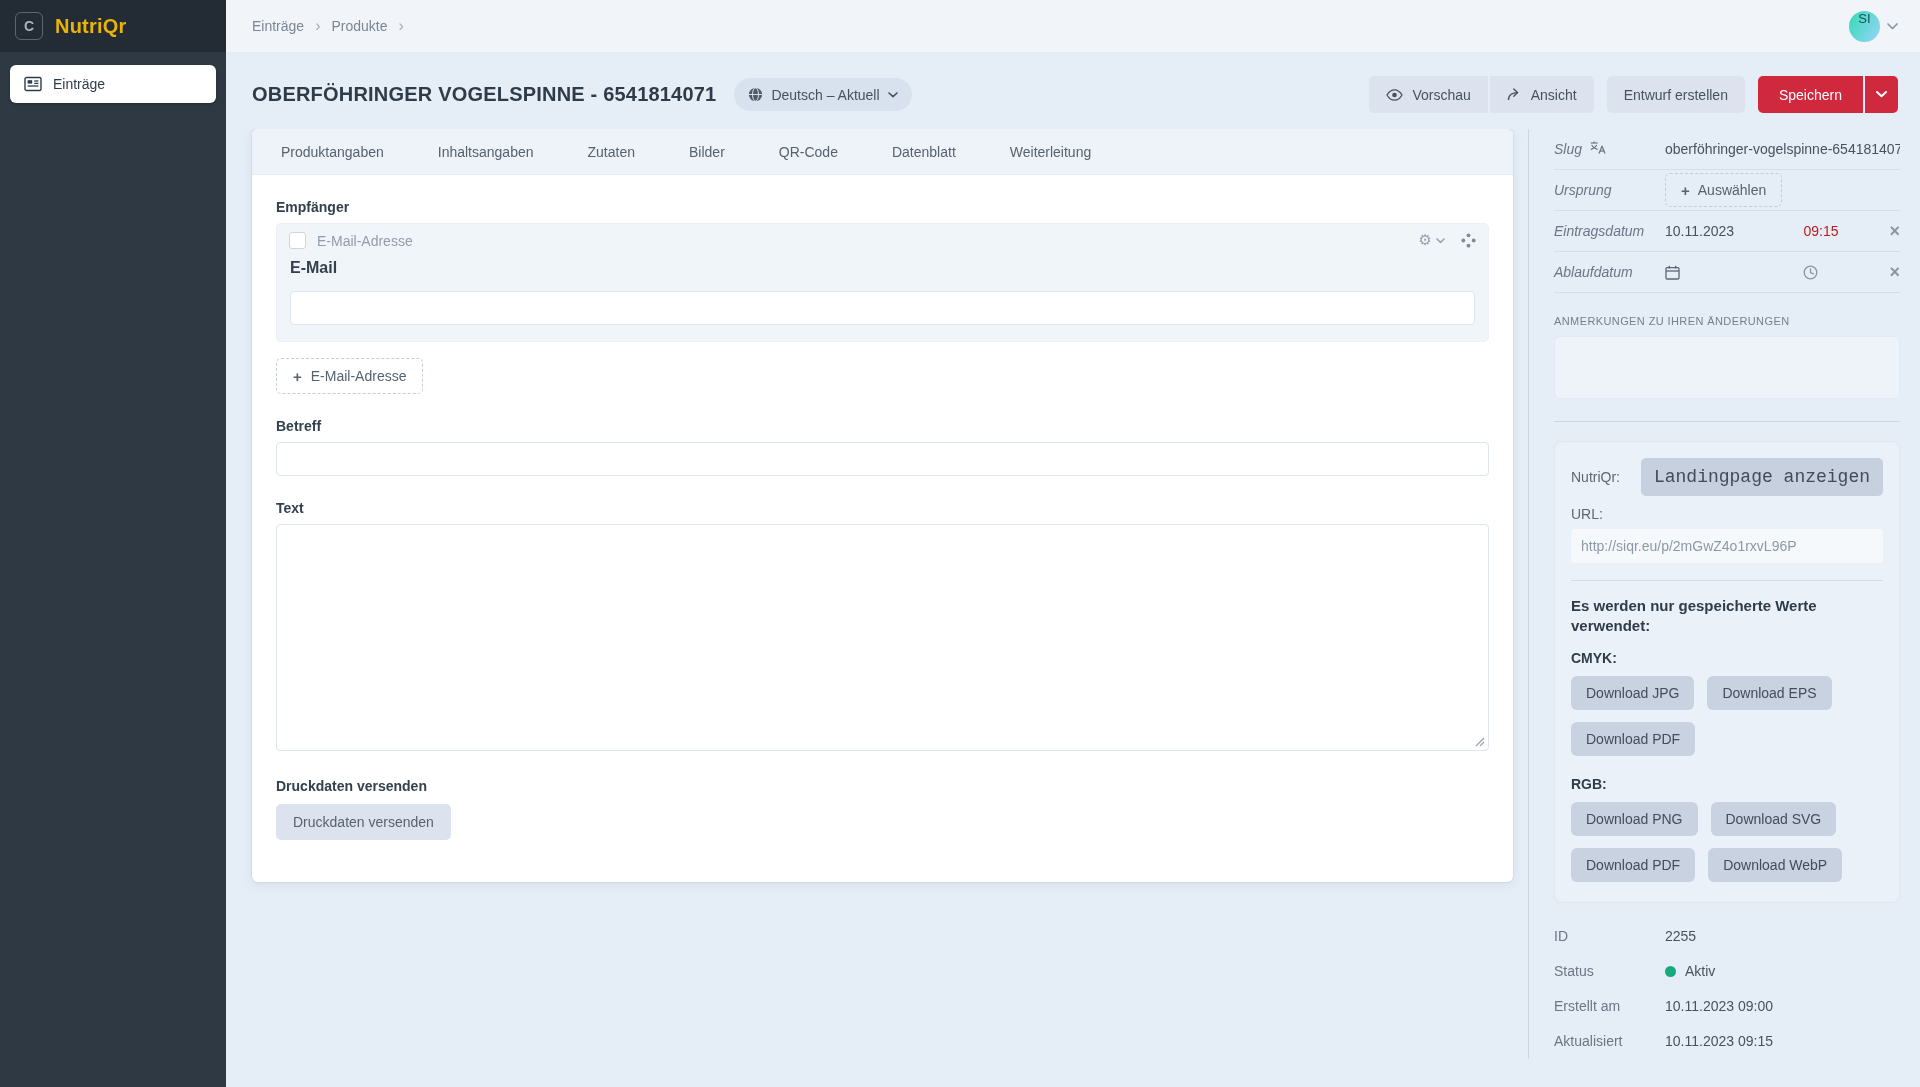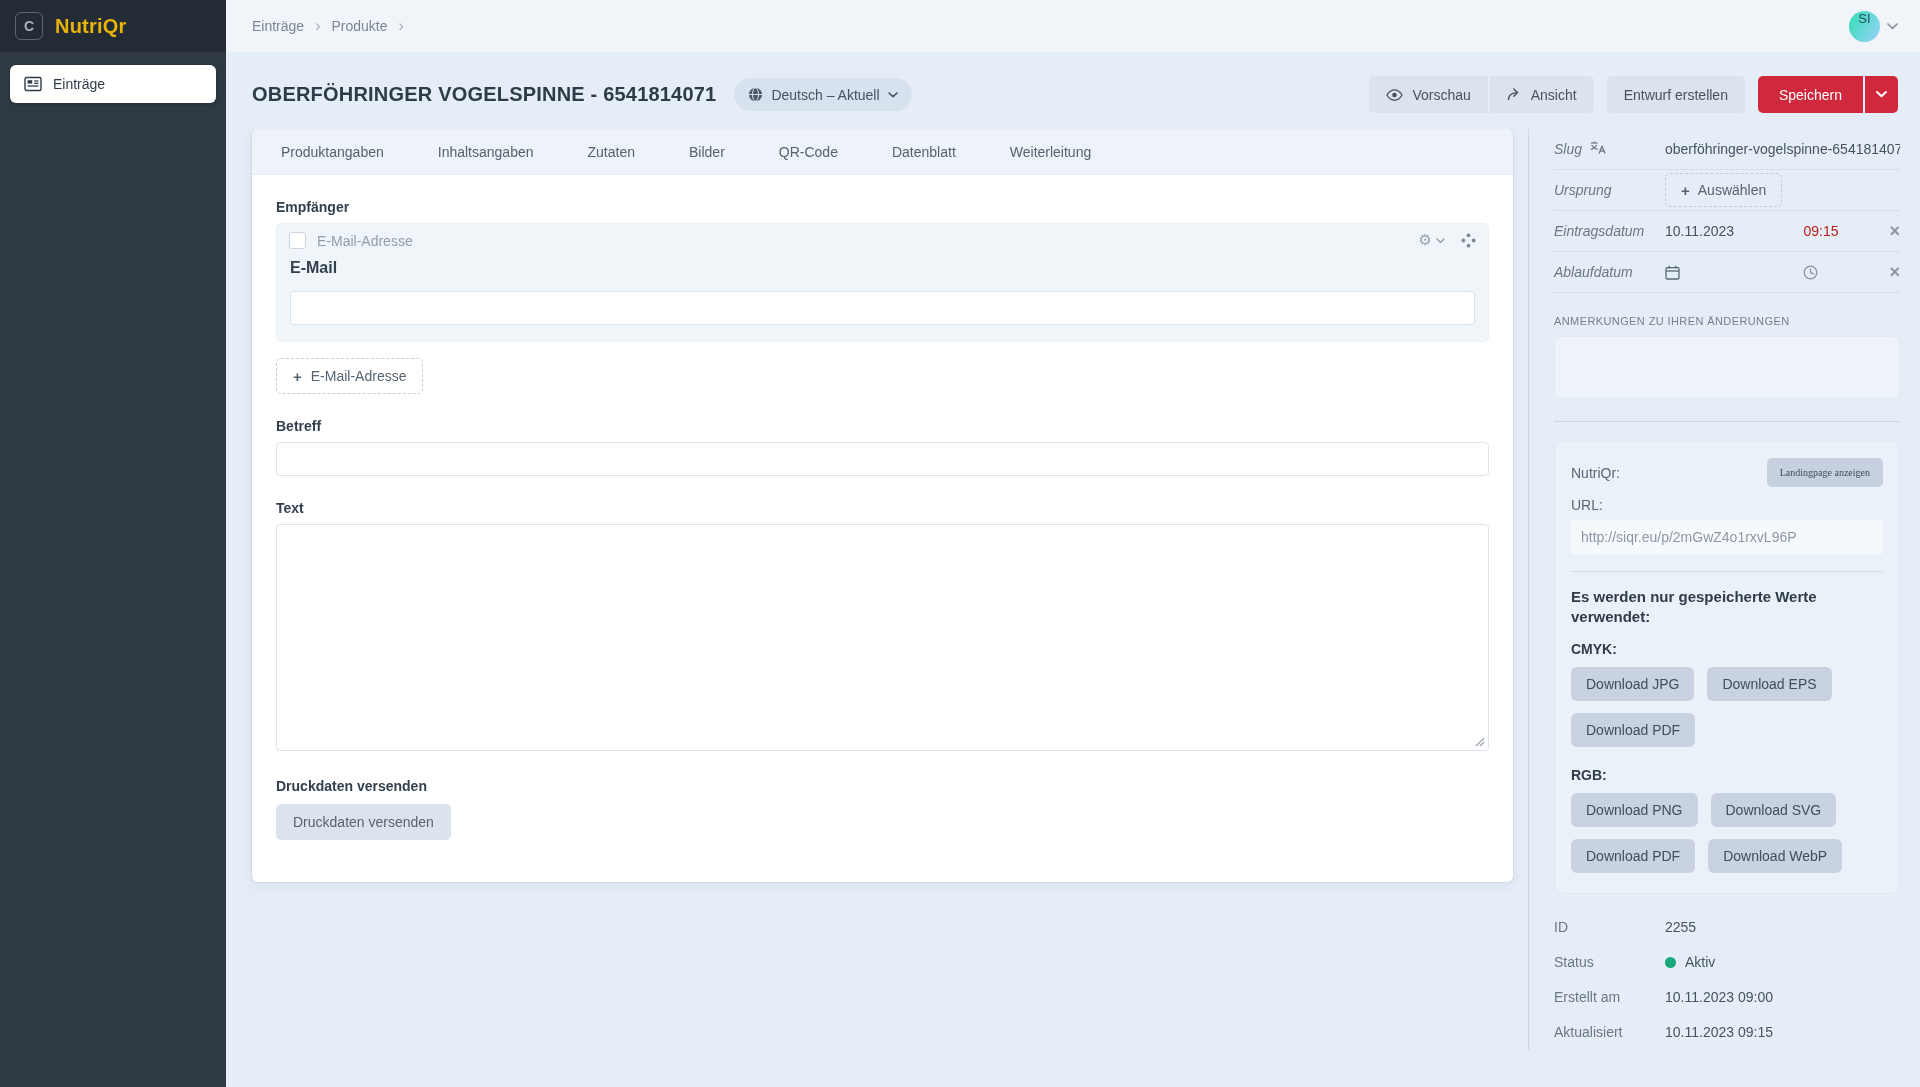--- a/index.html
+++ b/index.html
@@ -107,21 +107,21 @@
 
   .notes-label { margin-top:22px; font-size:11px; color:#75808e; letter-spacing:.4px; }
   .notes-box { margin-top:9px; width:100%; height:63px; background:#eef3f9; border:1px solid #e3e9f2;
                border-radius:6px; resize:none; font-family:inherit; font-size:14px; padding:8px; outline:none; }
   .h-divider { border:none; border-top:1px solid #ccd6e2; margin:19px 0; }
 
   .nq-panel { background:#ebf1f8; border:1px solid #e0e7f0; border-radius:8px; padding:16px 16px 20px 16px; }
   .nq-row { display:flex; align-items:center; justify-content:space-between; }
   .nq-label { color:#5a6775; }
   .btn-mid { background:#c6d0de; border:none; border-radius:5px; padding:9px 13px; color:#3f4c59;
-             font-size:10px; font-family:Liberation Serif, serif; cursor:pointer; }
+             font-size:18px; font-family:Liberation Mono, monospace; cursor:pointer; }
   .url-label { margin-top:10px; color:#5a6775; }
   .url-input { margin-top:7px; width:100%; background:#f6f9fc; border:none; border-radius:3px;
                padding:9px 10px; color:#8d98a6; font-size:14px; font-family:inherit; outline:none;
                white-space:nowrap; overflow:hidden; }
   .nq-divider { border:none; border-top:1px solid #d3dce7; margin:17px 0 15px 0; }
   .bold-note { font-weight:700; color:#2f3c4a; font-size:15px; line-height:1.35; }
   .cs-label { font-weight:700; color:#2f3c4a; font-size:14px; margin:13px 0 10px 0; }
   .dl-grid { display:flex; flex-wrap:wrap; gap:12px 13px; }
   .btn-dl { background:#c8d2e0; border:none; border-radius:6px; padding:9px 15px; color:#414e5b;
             font-size:14px; font-family:inherit; cursor:pointer; }

